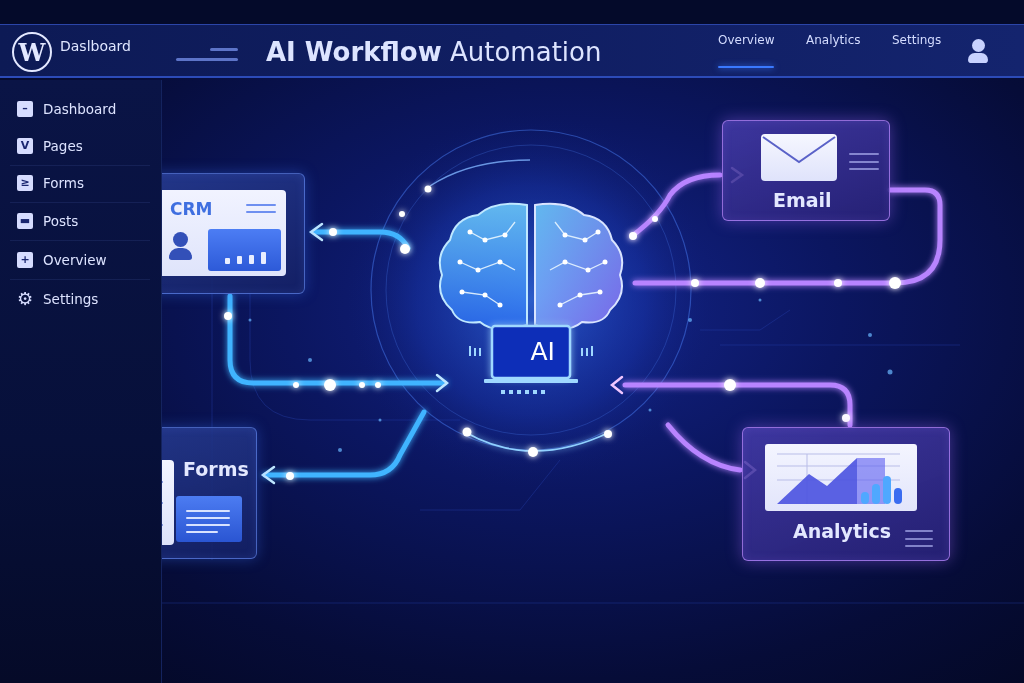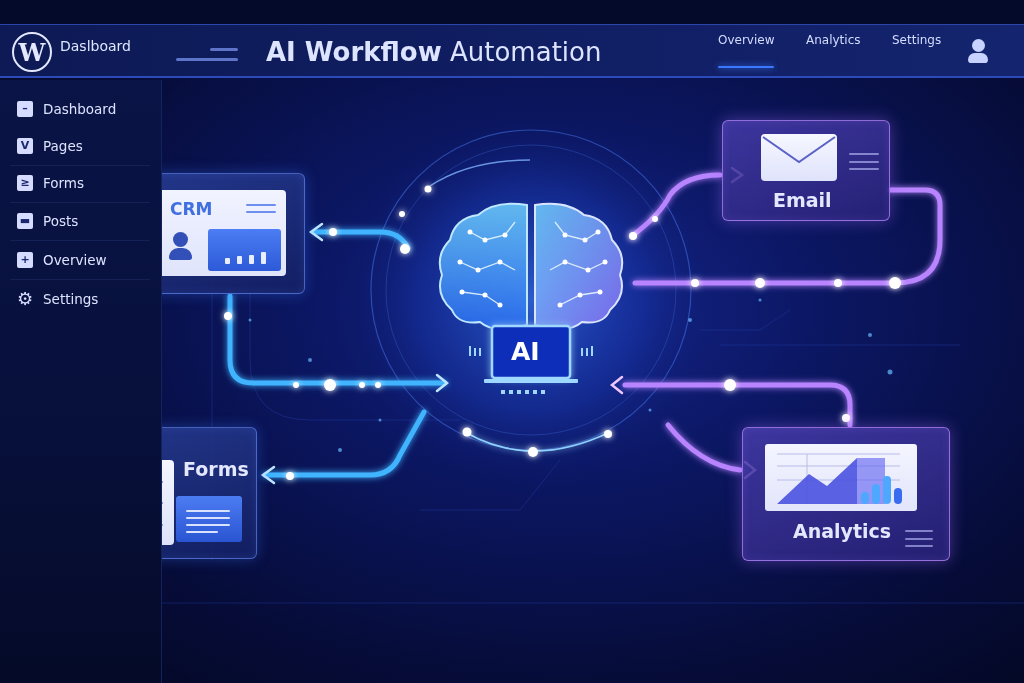--- a/index.html
+++ b/index.html
@@ -283,21 +283,21 @@
         <rect x="469" y="346" width="2" height="10"></rect>
           <rect x="474" y="348" width="2" height="8"></rect>
           <rect x="479" y="348" width="2" height="8"></rect>
         <rect x="581" y="348" width="2" height="8"></rect>
           <rect x="586" y="348" width="2" height="8"></rect>
           <rect x="591" y="346" width="2" height="10"></rect>
       </g>
     </g>
   </svg>
 
-  <div style="position:absolute;left:349px;top:257px;width:44px;text-align:left;font-size:25px;font-weight:bold;color:#ffffff;">AI</div>
+  <div style="position:absolute;left:349px;top:257px;width:44px;text-align:right;font-size:25px;font-weight:normal;color:#ffffff;">AI</div>
 
   <div class="card" style="left:-27px;top:93px;width:170px;height:121px;">
     <div class="crm-inner">
       <div class="crm-text">CRM</div>
       <div class="crm-lines">
         <span style="left:88px;top:14px;width:30px;"></span>
         <span style="left:88px;top:21px;width:30px;"></span>
       </div>
       <div class="crm-person">
           <div class="h"></div>

